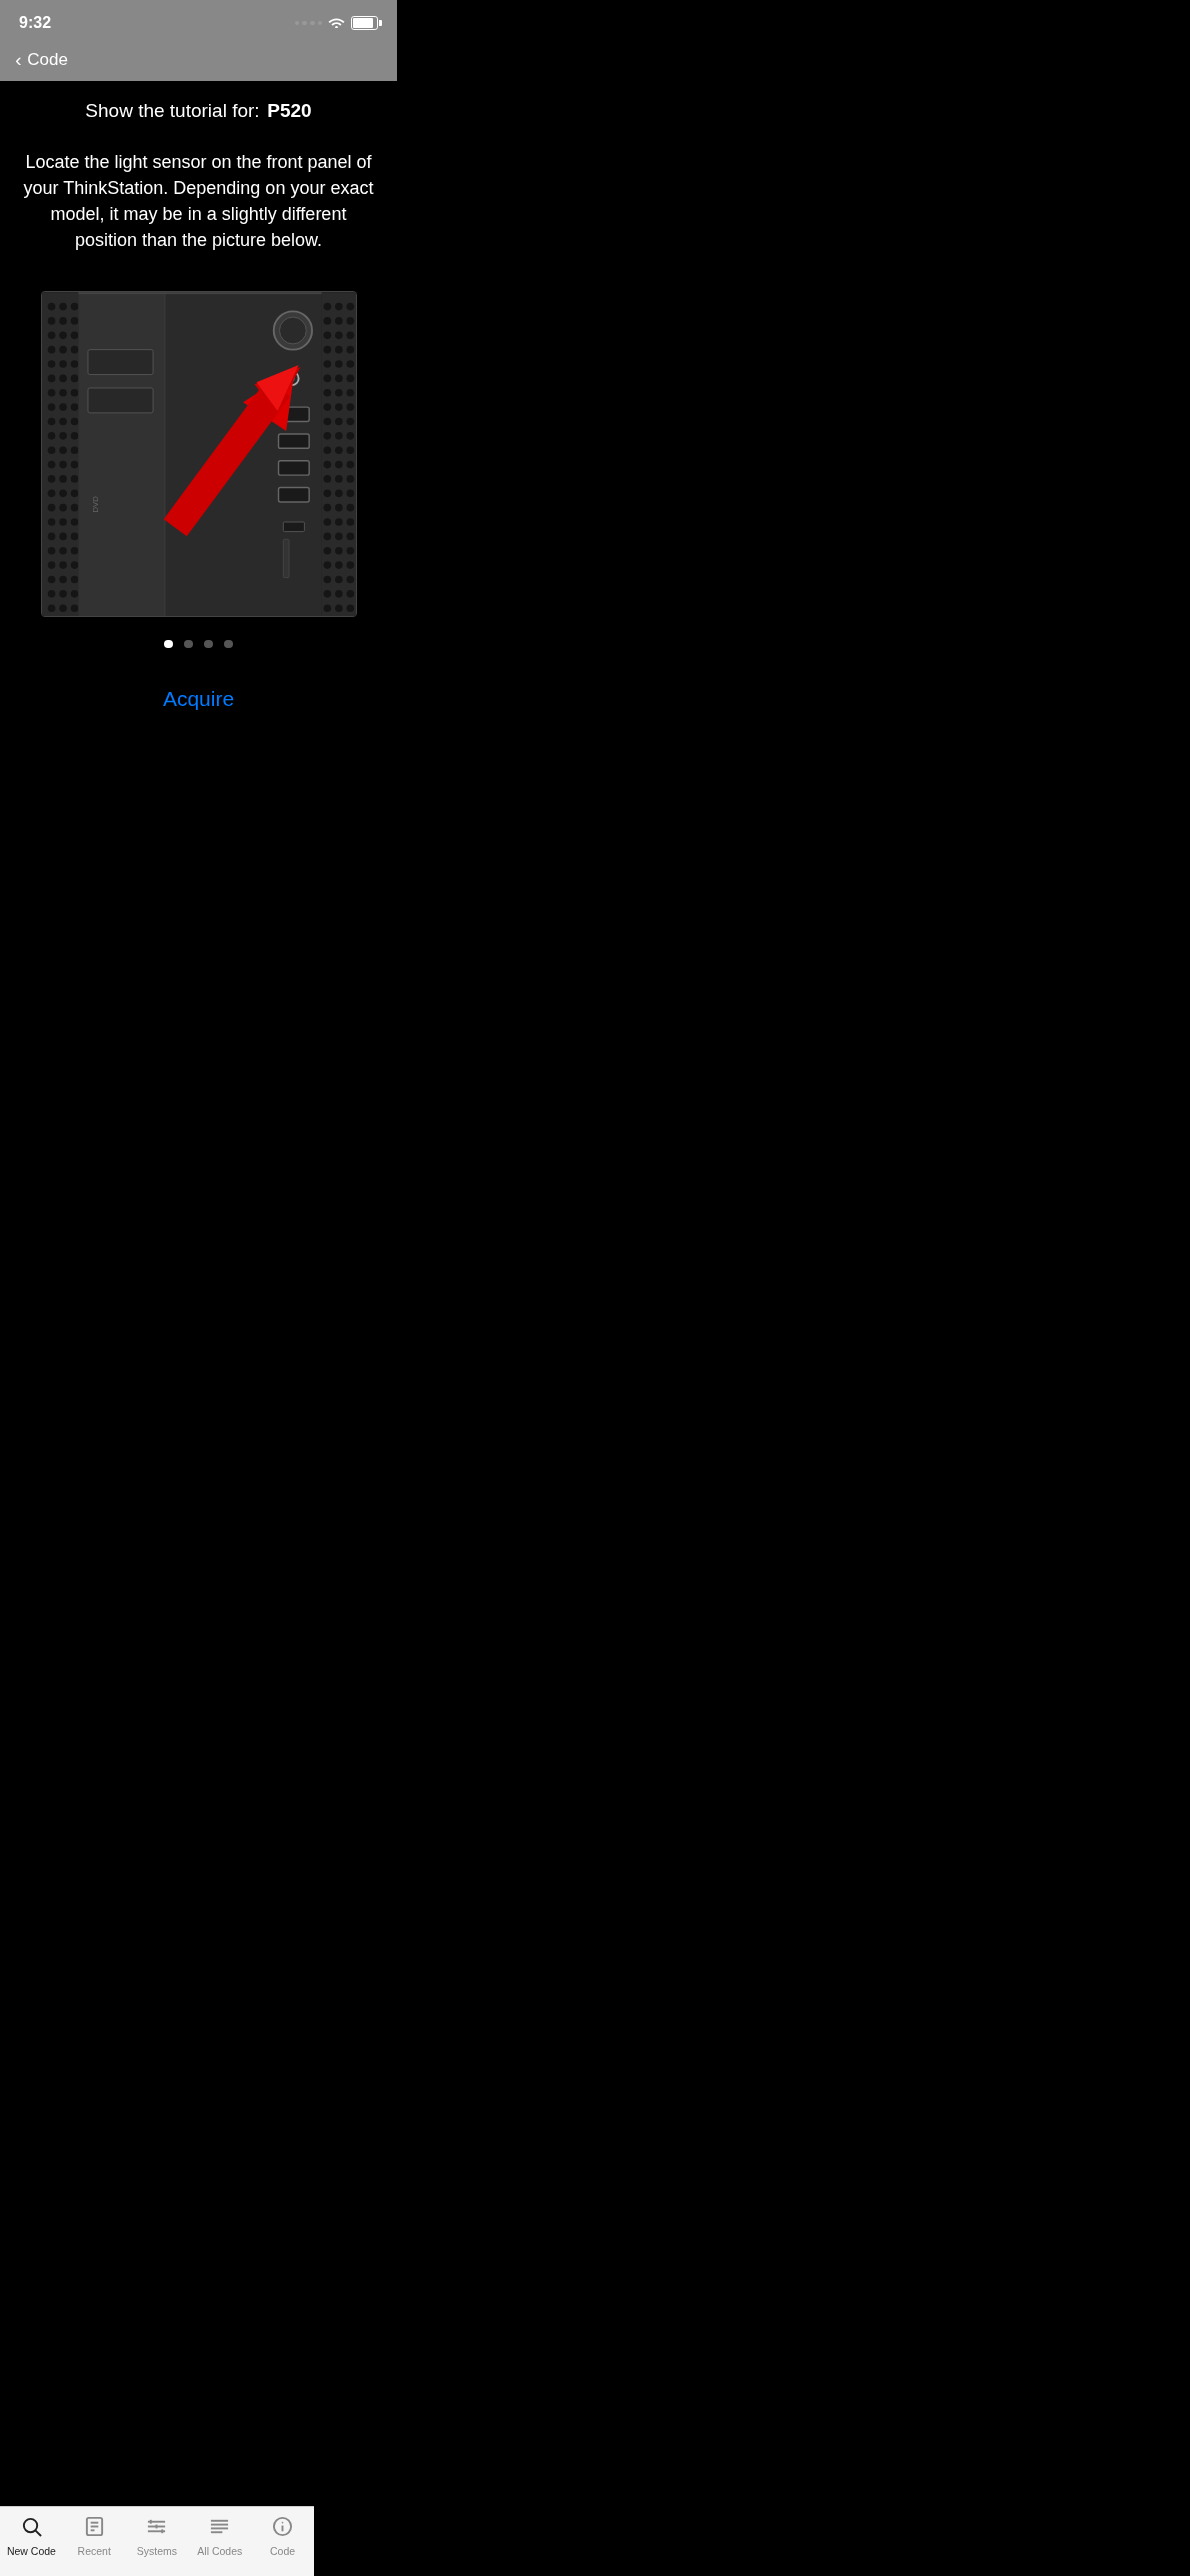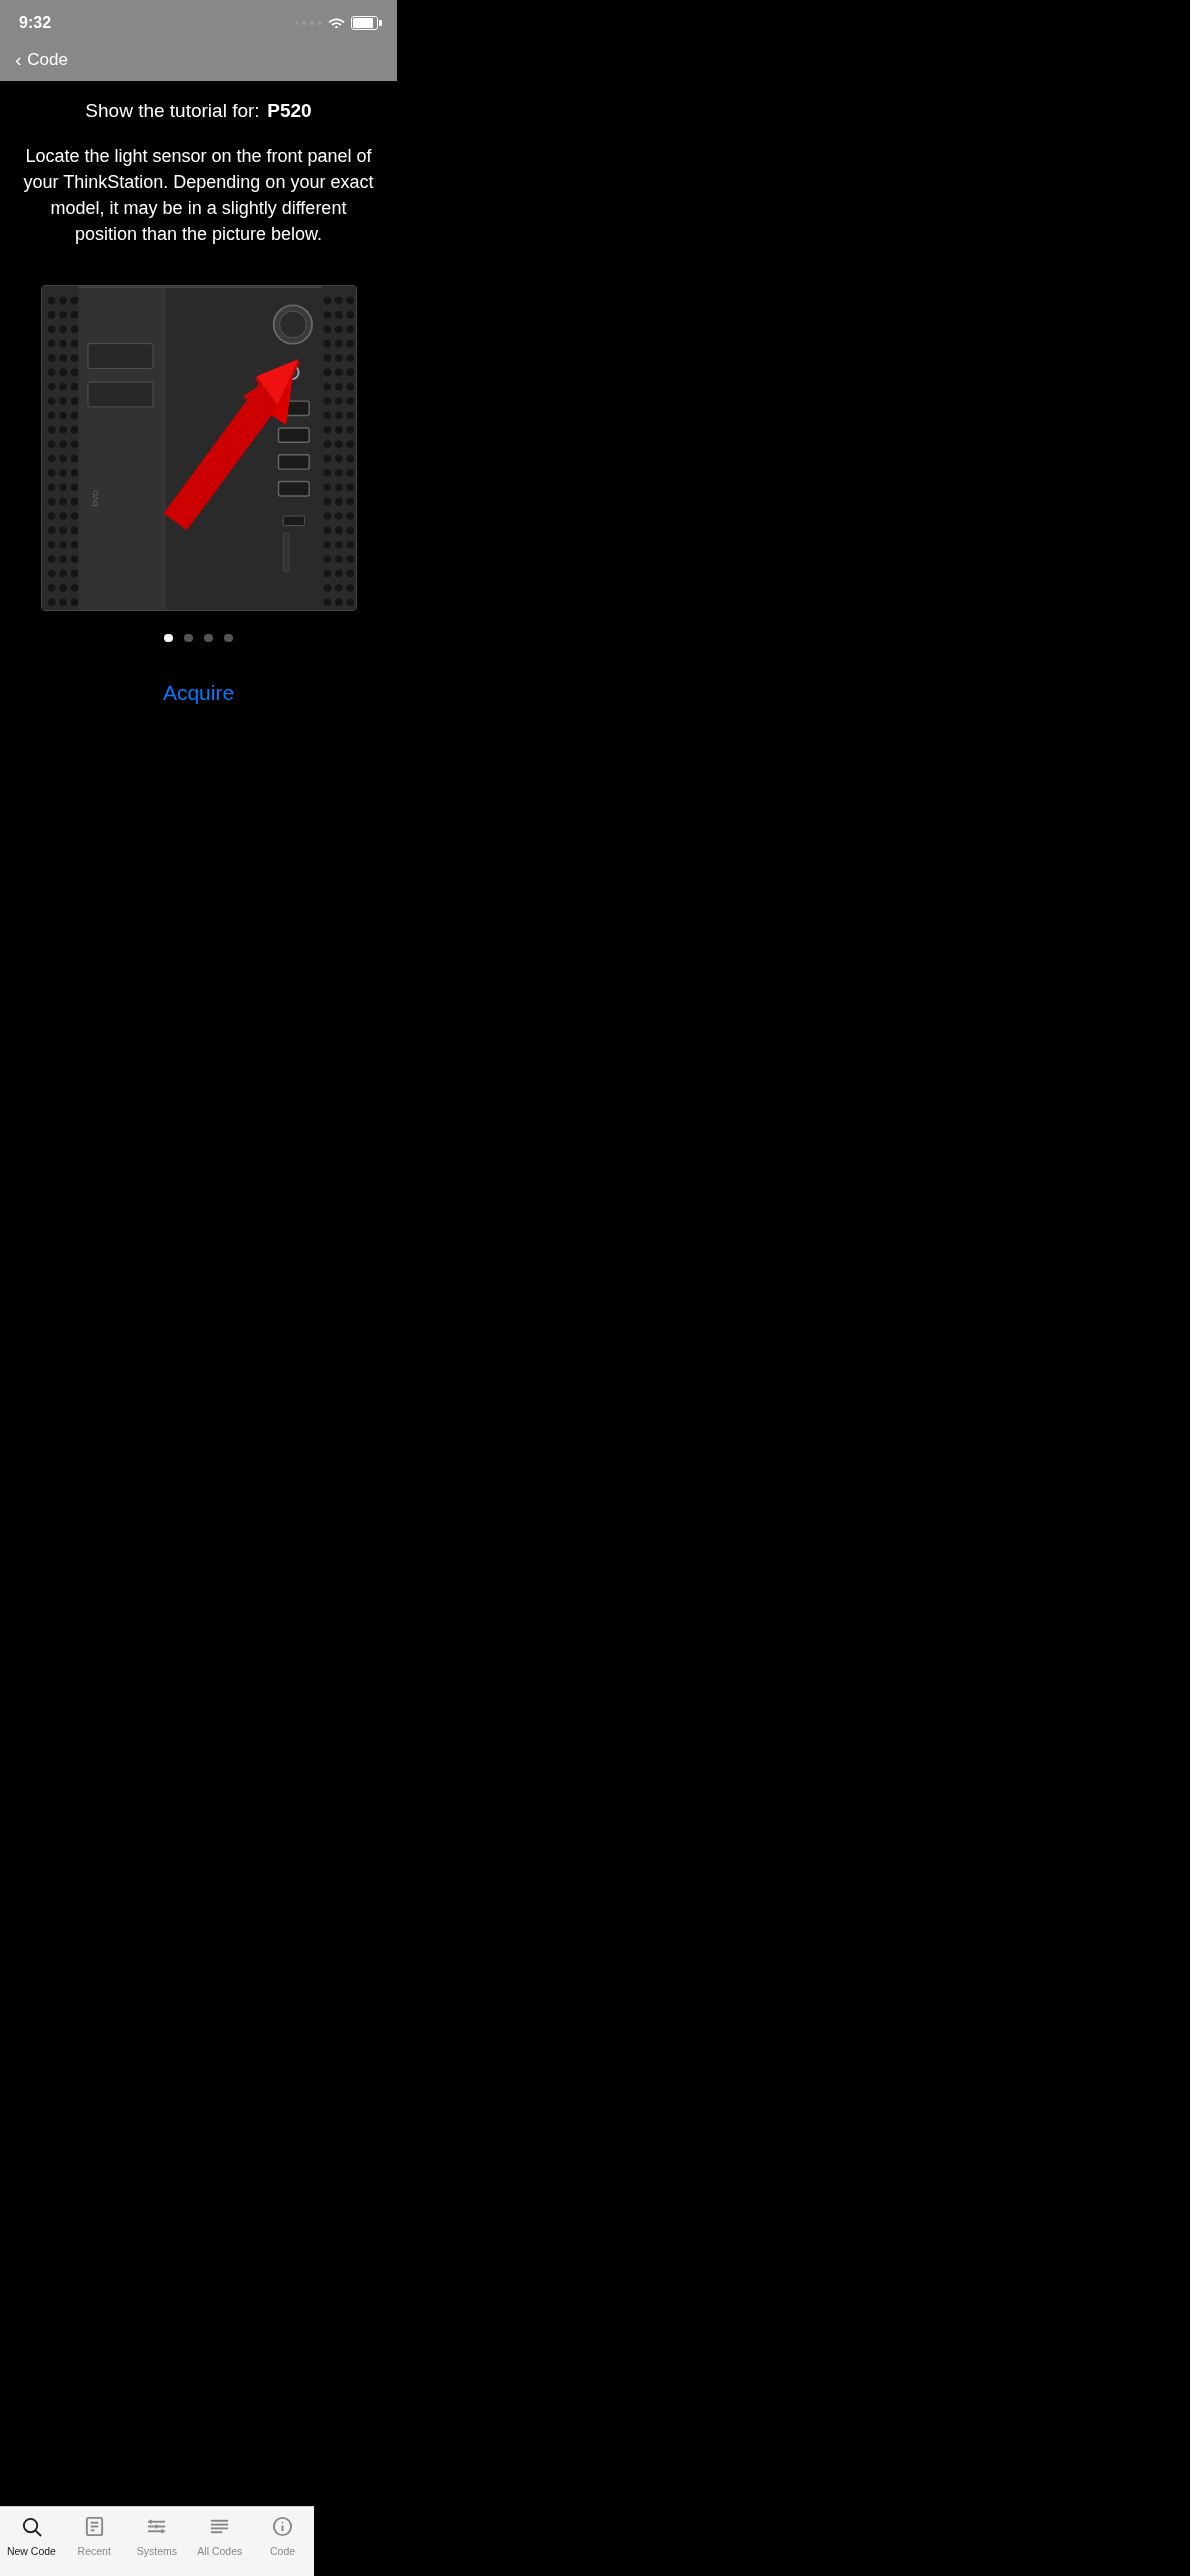--- a/index.html
+++ b/index.html
@@ -111,21 +111,21 @@
     
     .main-content {
       background: #000;
       padding: 19px 15.3px 0;
       text-align: center;
     }
 
     .tutorial-header {
       font-size: 19px;
       color: #fff;
-      margin-bottom: 21px;
+      margin-bottom: 27px;
       display: flex;
       justify-content: center;
       align-items: center;
       gap: 7.7px;
       flex-wrap: wrap;
     }
 
     .tutorial-model {
       font-weight: 600;
     }

